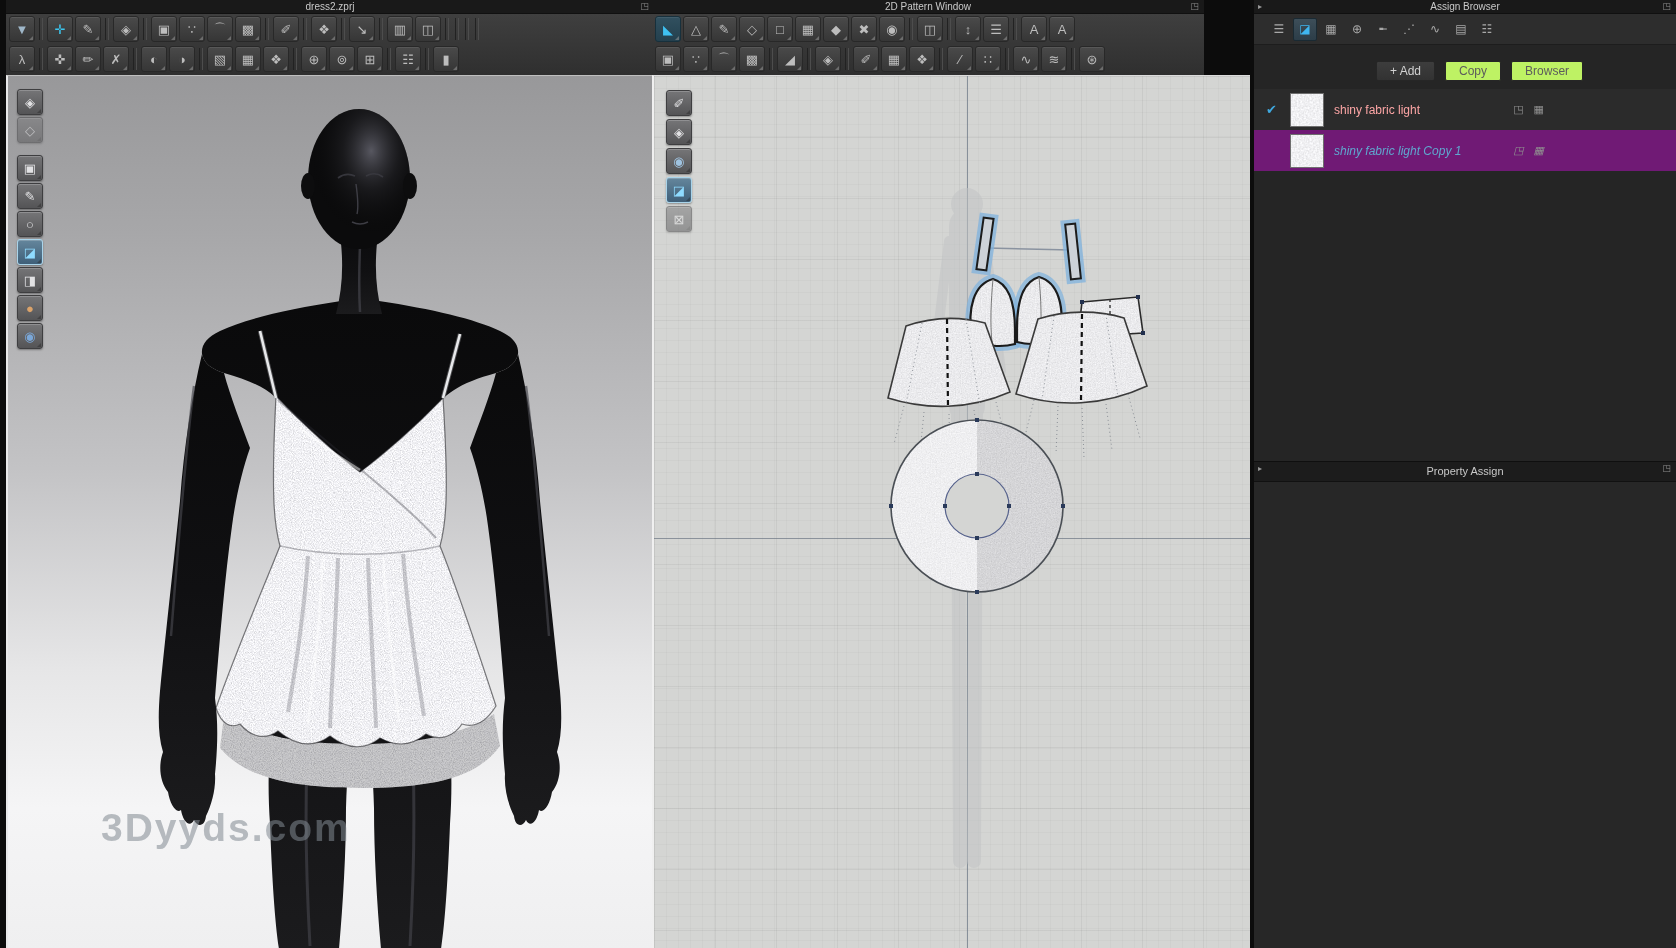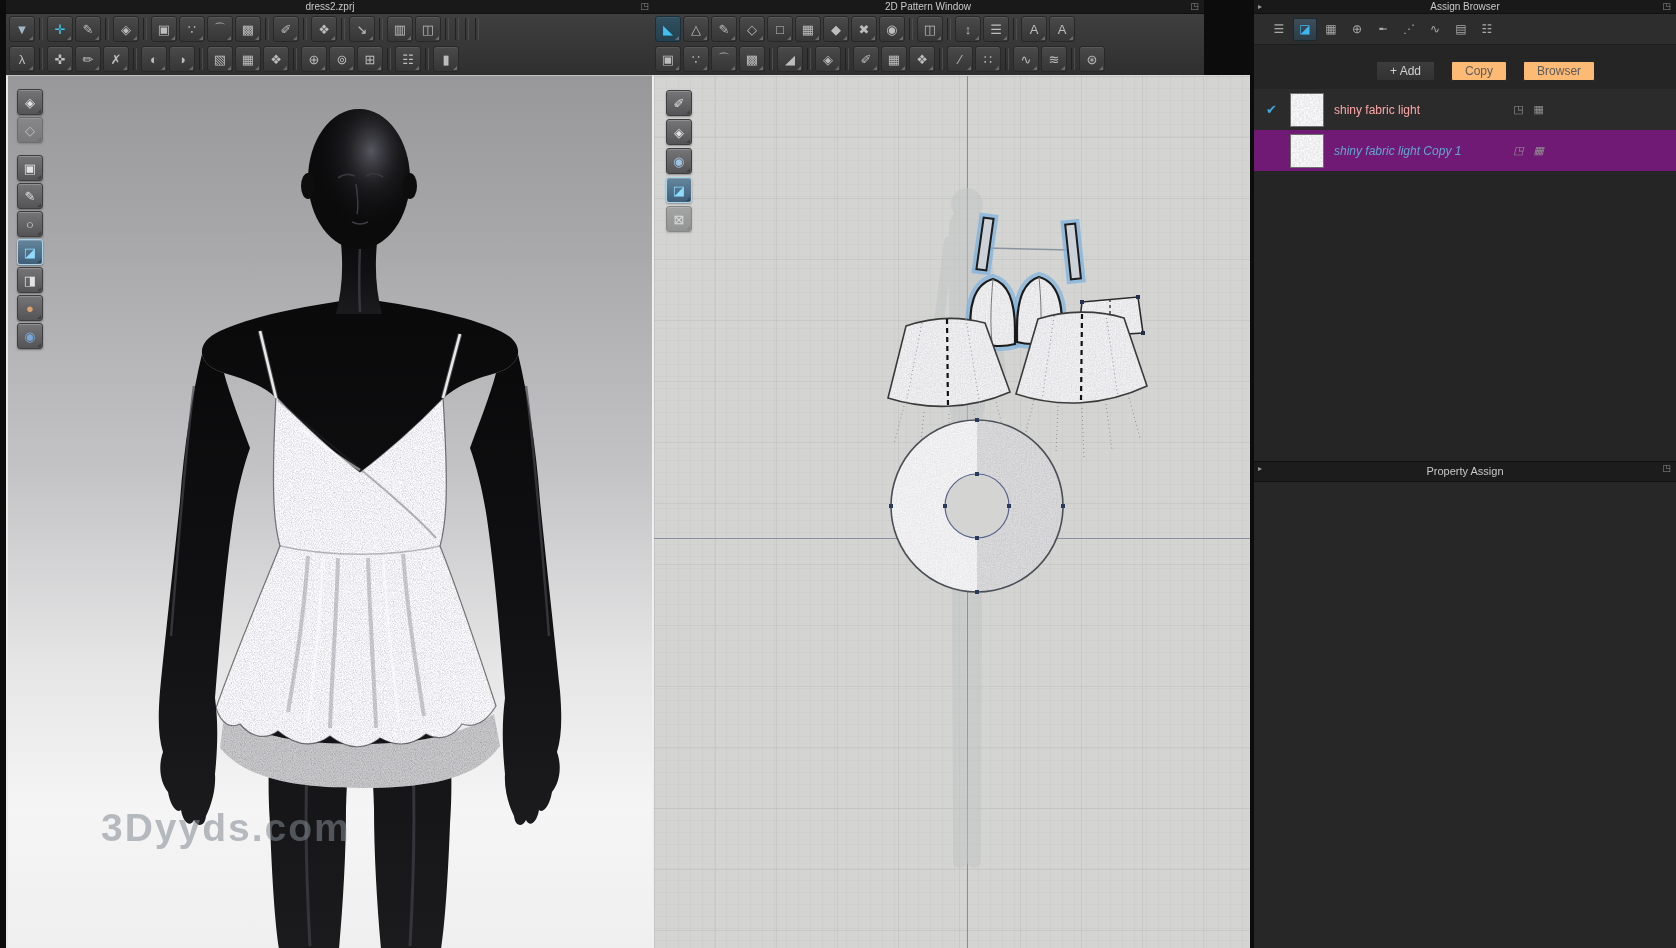--- a/index.html
+++ b/index.html
@@ -60,24 +60,24 @@
   .axis-h{position:absolute;left:0;top:462px;width:598px;height:1px;background:rgba(100,110,125,.65);}
   .side-tools-2d{position:absolute;left:12px;top:14px;display:flex;flex-direction:column;gap:3px;z-index:5;}
   .patterns-svg{position:absolute;left:0;top:0;}
   
   .ob-tabs{height:30px;background:#2d2d2d;border-bottom:1px solid #1d1d1d;display:flex;align-items:center;padding-left:12px;}
   .ob-tab{position:relative;width:24px;height:23px;margin:0 1px;border-radius:2px;flex:0 0 auto;
     background:transparent;border:1px solid transparent;color:#a8a8a8;font-size:12px;
     display:flex;align-items:center;justify-content:center;padding:0;cursor:pointer;}
   .ob-tab.active{background:linear-gradient(#3d4e59,#2c3d48);border-color:#1a2a33;}
   .ob-tab.active .glyph{color:#3fb6f0;}
-  .ob-actions{margin-top:16px;height:20px;display:flex;gap:16px;padding-left:122px;align-items:center;}
+  .ob-actions{margin-top:16px;height:20px;display:flex;gap:10px;padding-left:122px;align-items:center;}
   .btn{height:20px;padding:0 13px;background:linear-gradient(#3d3d3d,#323232);border:1px solid #262626;
     border-radius:2px;color:#d2d2d2;font-size:12px;line-height:18px;cursor:pointer;}
-  .btn.disabled{color:#5c5c5c;background:#fdba74;cursor:default;}
+  .btn.disabled{color:#5c5c5c;background:#bef264;cursor:default;}
   .fab-list{margin-top:8px;display:flex;flex-direction:column;}
   .fab-row{height:41px;display:flex;align-items:center;padding-left:12px;background:#2b2b2b;cursor:pointer;}
   .fab-row.selected{background:#701a75;font-style:italic;}
   .fab-row.selected .fab-name{color:#5fa8cf;}
   .fab-check{width:24px;color:#3fa9e0;font-size:13px;}
   .fab-thumb{width:34px;height:34px;display:inline-block;line-height:0;}
   .fab-name{margin-left:10px;color:#fca5a5;font-size:12px;flex:1 1 auto;}
   .fab-actions{display:flex;gap:10px;margin-right:132px;}
   .fab-ic{color:#909090;font-size:11px;cursor:pointer;}
   .ob-filler{flex:1 1 auto;background:#252525;}

